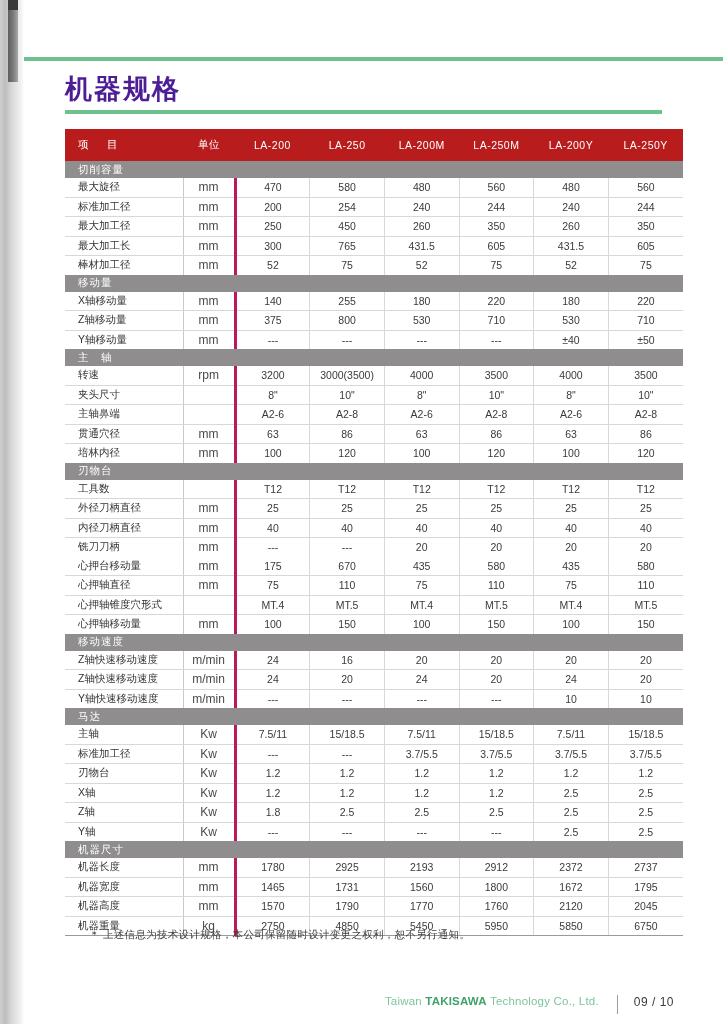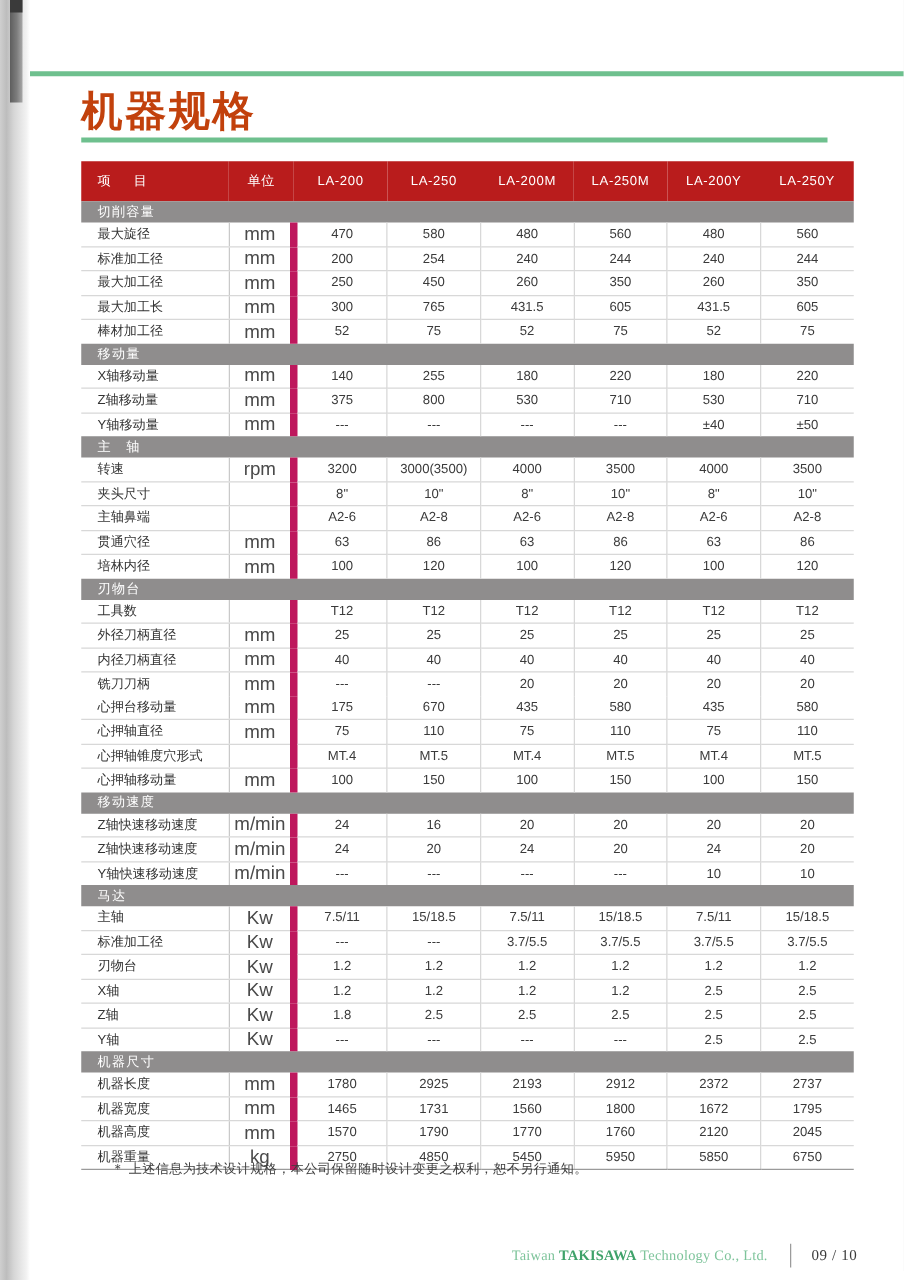--- a/index.html
+++ b/index.html
@@ -59,23 +59,23 @@
     background: #6ec08e;
   }
 
   
   .title-block {
     position: absolute;
     left: 41px; top: 72px;
     width: 620px;
   }
   .page-title {
-    font-size: 33px;
+    font-size: 27px;
     font-weight: bold;
-    color: #c2410c;
+    color: #4c1d95;
     letter-spacing: 2px;
     line-height: 34px;
     margin: 0;
     font-family: "DejaVu Sans", "Liberation Sans", sans-serif;
   }
   .title-underline {
     margin-top: 4px;
     width: 597px;
     height: 4px;
     background: #6ec08e;
@@ -138,24 +138,24 @@
     height: 18.5px;
   }
   tr.data-row td.t-item {
     text-align: left;
     padding-left: 13px;
     font-size: 10.5px;
     color: #333;
   }
   tr.data-row td.t-unit {
     text-align: center;
-    font-size: 15px;
+    font-size: 12px;
     color: #4a4a4a;
     border-left: 1px solid #c9c9c9;
-    border-right: 6px solid #be185d;
+    border-right: 3px solid #be185d;
   }
   tr.data-row td.t-val {
     text-align: center;
     font-size: 10.5px;
     color: #3a3a3a;
     border-right: 1px solid #d8d8d8;
   }
   tr.data-row td.t-val.last-col { border-right: none; }
   tr.data-row.last-of-section td { border-bottom: none; }
   tr.data-row.table-last td { border-bottom: 1px solid #9a9a9a; }
@@ -165,27 +165,26 @@
     position: absolute;
     left: 65px; top: 928px;
     font-size: 10.5px;
     color: #3d3d3d;
     letter-spacing: 0.3px;
   }
 
   
   .footer {
     position: absolute;
-    left: 44px; top: 995px;
+    left: 32px; top: 995px;
     width: 618px;
     display: flex;
     justify-content: flex-end;
-    align-items: center;
+    align-items: flex-start;
     gap: 0px;
-    font-family: Liberation Serif, serif;
   }
   .footer-brand {
     font-size: 11.5px;
     color: #7ec49b;
     letter-spacing: 0.2px;
     white-space: nowrap;
   }
   .footer-brand b {
     color: #3fa26a;
     font-weight: bold;

